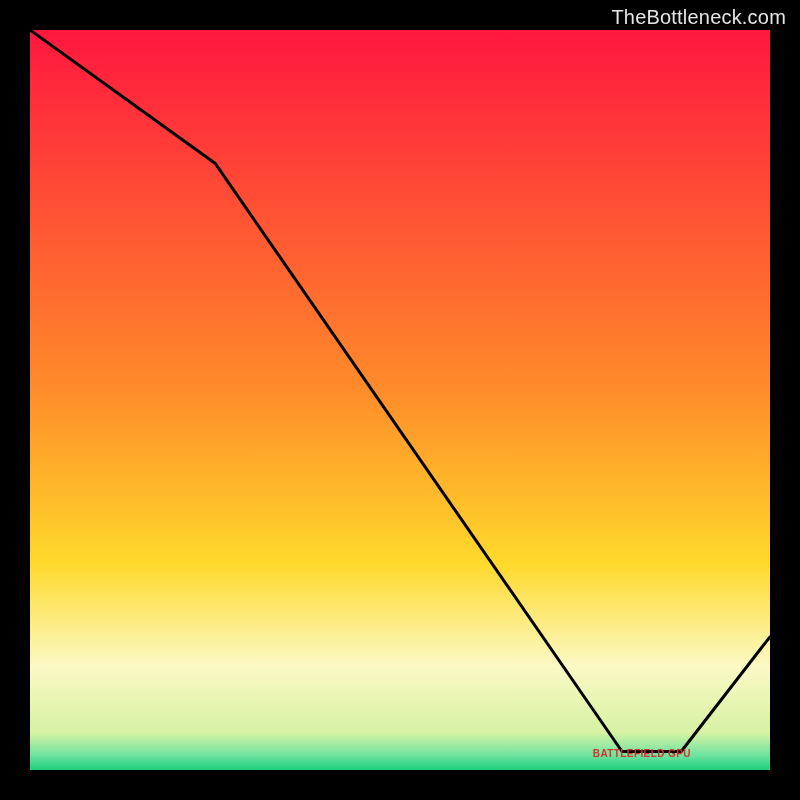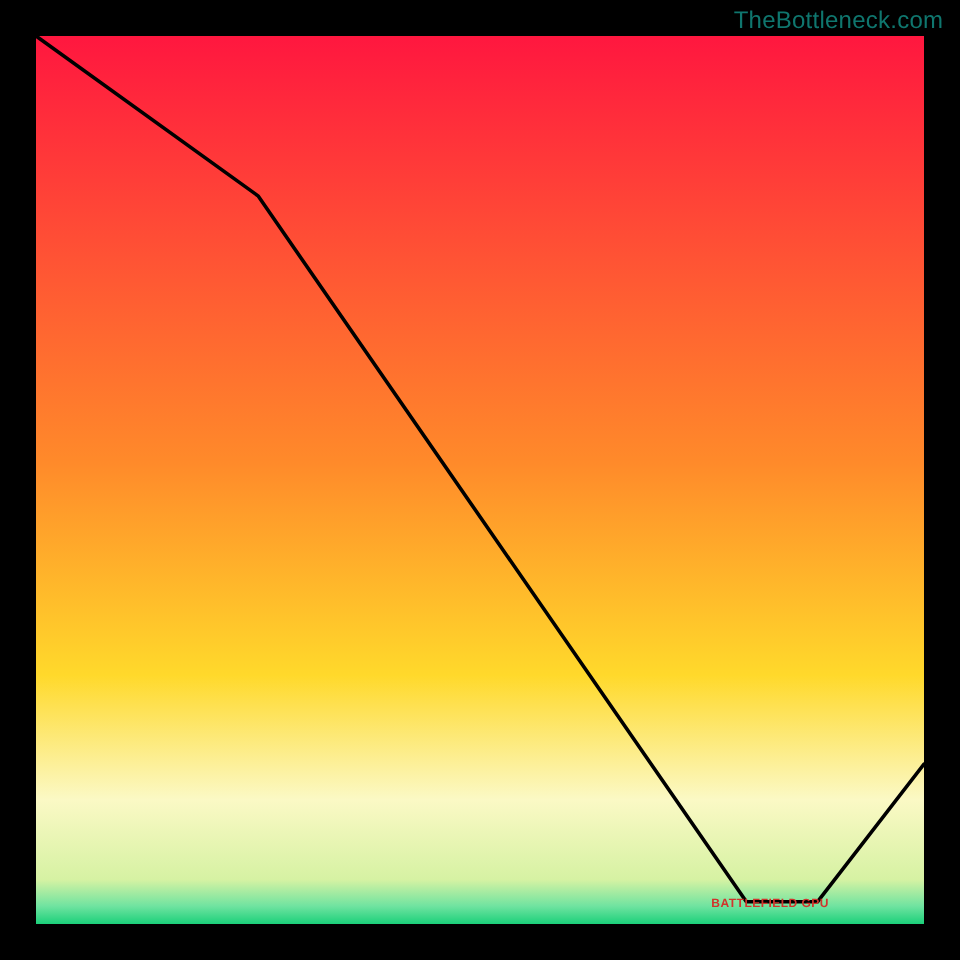--- a/index.html
+++ b/index.html
@@ -9,21 +9,21 @@
     height: 800px;
     background: #000;
     font-family: Arial, Helvetica, sans-serif;
     overflow: hidden;
     position: relative;
   }
   .attribution {
     position: absolute;
     top: 6px;
     right: 14px;
-    color: #0f766e;
+    color: #e5e5e5;
     font-size: 20px;
     font-weight: 500;
     letter-spacing: 0.2px;
     z-index: 20;
   }
   .plot-wrapper {
     position: absolute;
     left: 30px;
     top: 30px;
     width: 740px;

